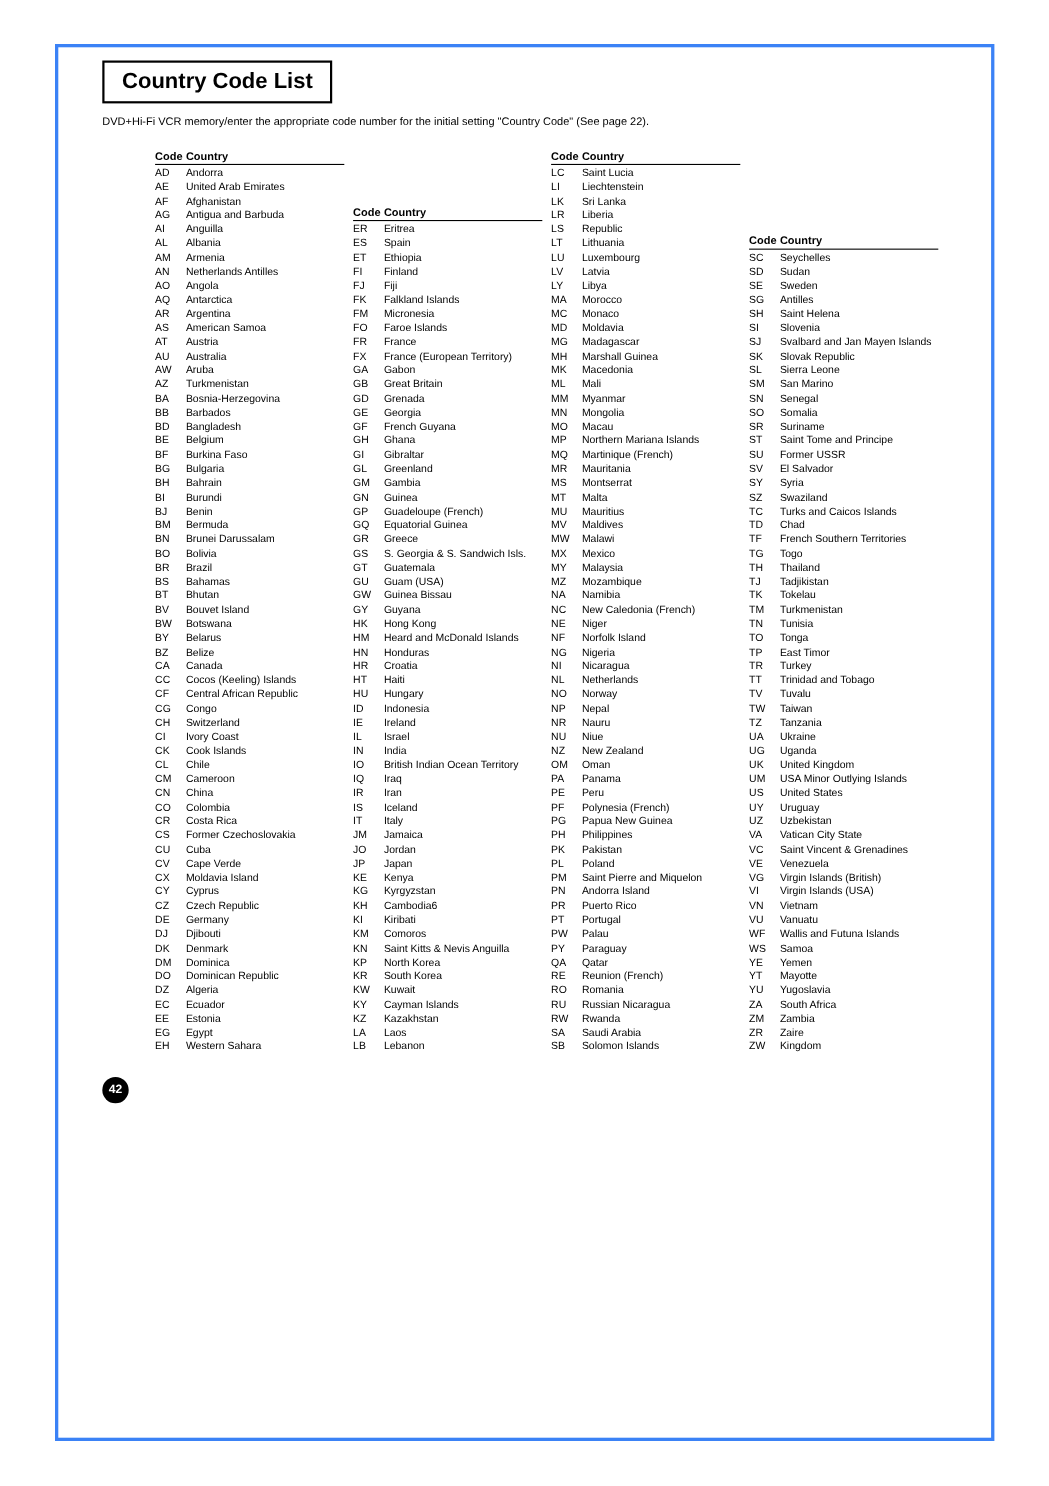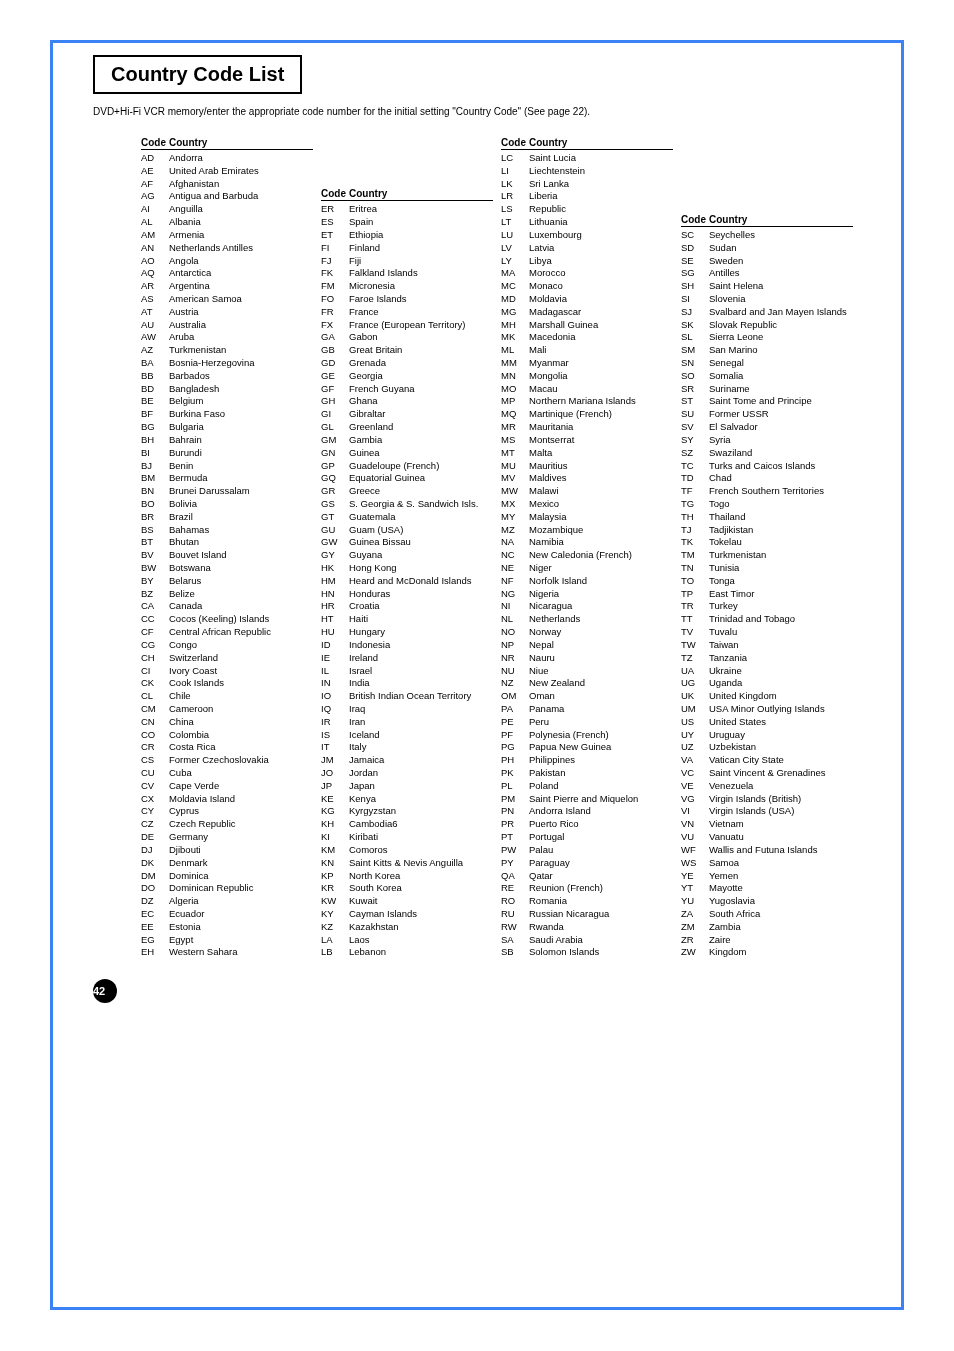--- a/index.html
+++ b/index.html
@@ -78,21 +78,21 @@
       gap: 6px;
     }
     .page-circle {
       width: 24px;
       height: 24px;
       border-radius: 50%;
       background: #000;
       color: #fff;
       display: flex;
       align-items: center;
-      justify-content: flex-start;
+      justify-content: center;
       font-size: 11px;
       font-weight: bold;
     }
   </style>
 </head>
 <body>
 
 <div class="page-container">
   <div class="title-box">
     <h1>Country Code List</h1>

